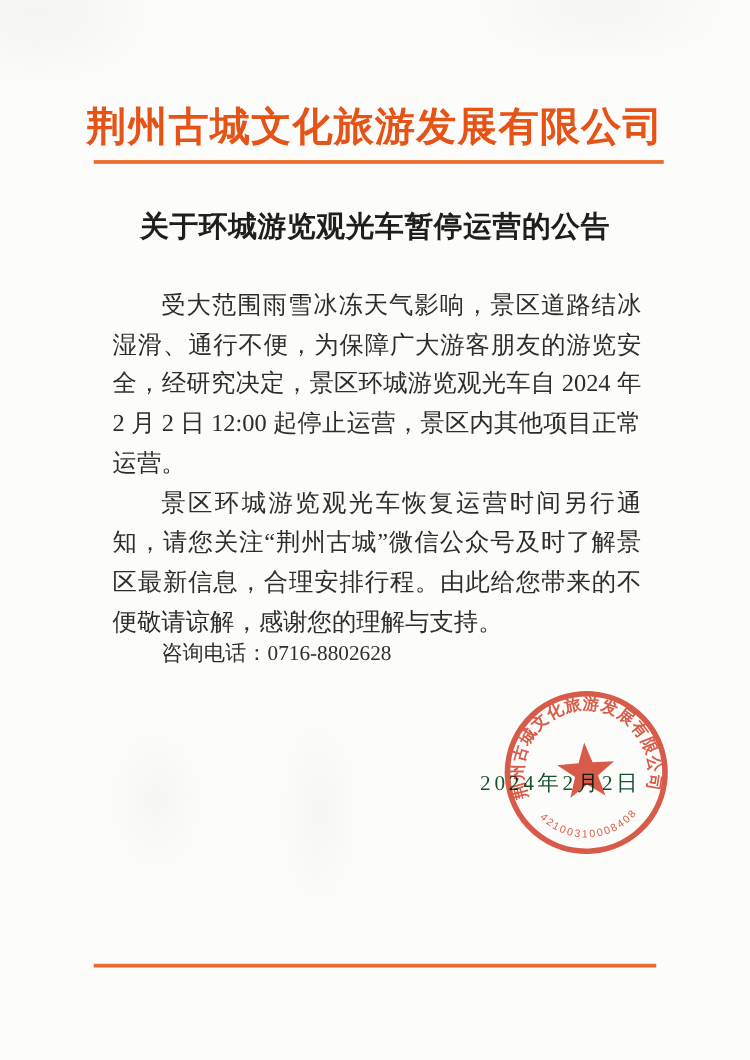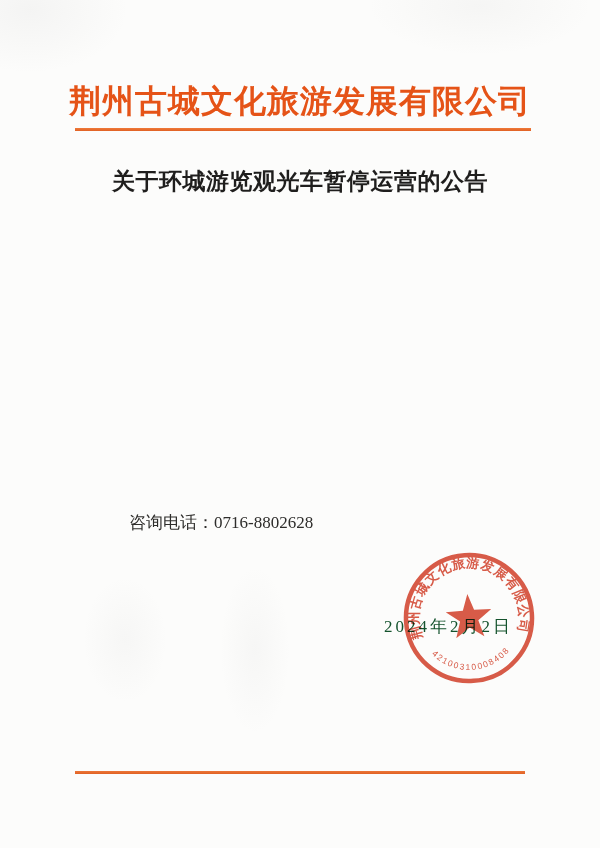--- a/index.html
+++ b/index.html
@@ -87,20 +87,22 @@
 
 <div class="paper"></div>
 
 <div class="letterhead">荆州古城文化旅游发展有限公司</div>
 
 <div class="rule-top"></div>
 
 <div class="doc-title">关于环城游览观光车暂停运营的公告</div>
 
 <div class="body-text">
+  <p>受大范围雨雪冰冻天气影响，景区道路结冰湿滑、通行不便，为保障广大游客朋友的游览安全，经研究决定，景区环城游览观光车自 2024 年 2 月 2 日 12:00 起停止运营，景区内其他项目正常运营。</p>
+  <p>景区环城游览观光车恢复运营时间另行通知，请您关注“荆州古城”微信公众号及时了解景区最新信息，合理安排行程。由此给您带来的不便敬请谅解，感谢您的理解与支持。</p>
 </div>
 
 <div class="contact-line">咨询电话：0716-8802628</div>
 
 <div class="date-line">2024年2月2日</div>
 
 <svg class="seal" viewBox="0 0 140 140" xmlns="http://www.w3.org/2000/svg" aria-hidden="true">
   <circle class="ring" cx="70" cy="70" r="63"></circle>
   <defs>
     <path id="companyArc" d="M 22.3 86.4 A 50.5 50.5 0 1 1 117.7 86.4" fill="none"></path>

